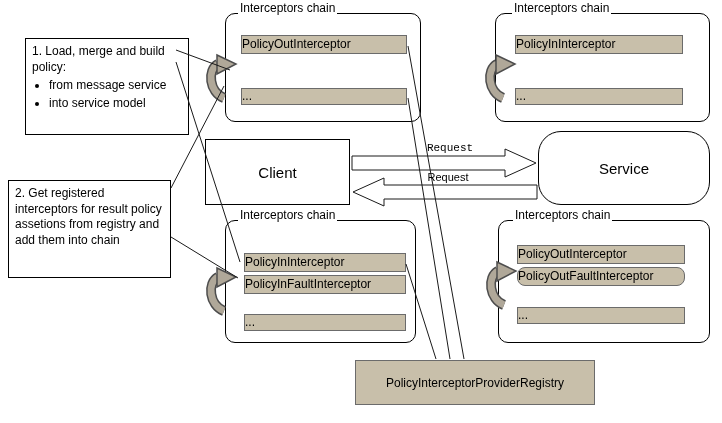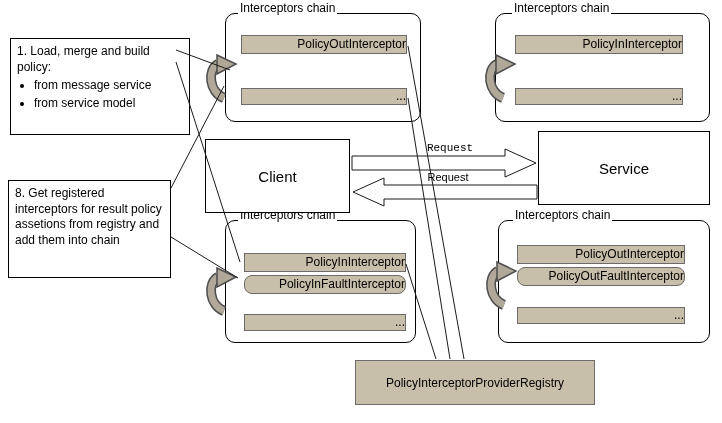--- a/index.html
+++ b/index.html
@@ -7,48 +7,48 @@
   body { font-family:"Liberation Sans", sans-serif; color:#000; }
   .canvas { position:relative; width:722px; height:423px; background:#fff; overflow:hidden; }
 
   .note { position:absolute; border:1px solid #000; background:#fff; font-size:12px; line-height:1.3; padding:5px 6px; z-index:2; }
   .note ul { margin:3px 0 0 17px; padding:0; }
   .note li { margin:0 0 2px 0; }
 
   .chain { position:absolute; border:1px solid #000; border-radius:10px; background:#fff; z-index:1;padding-left:47px; }
   .chain-label { position:absolute; top:-13px; font-size:12px; background:#fff; padding:0 2px; white-space:nowrap; }
 
-  .ibox { position:absolute; height:19px; line-height:17px; text-align:right; font-size:12px;
+  .ibox { position:absolute; height:19px; line-height:17px; text-align:left; font-size:12px;
           background:#c8bfaa; border:1px solid #6b6b6b; overflow:hidden; white-space:nowrap; }
 
   .node { position:absolute; border:1px solid #000; background:#fff; display:flex; align-items:center; justify-content:center; font-size:15px; z-index:2; }
   .registry { position:absolute; background:#c8bfaa; border:1px solid #6b6b6b; display:flex; align-items:center; justify-content:center; font-size:12px; z-index:2; }
 
   .curve-icon { position:absolute; z-index:3; }
 
   .overlay { position:absolute; left:0; top:0; z-index:6; pointer-events:none; }
   .overlay line { stroke:#1a1a1a; stroke-width:1; }
   .overlay polygon { fill:#ffffff; stroke:#1a1a1a; stroke-width:1; }
 
   .msg-label { position:absolute; z-index:7; font-size:11px; text-align:center; pointer-events:none; }
 </style>
 </head>
 <body>
 
 <div class="canvas">
 
-  <div class="note" style="left:10px; top:38px; width:180px; height:97px;">
+  <div class="note" style="left:25px; top:38px; width:164px; height:97px;">
     <div>1. Load, merge and build policy:</div>
     <ul>
       <li>from message service</li>
-      <li>from service model</li>
+      <li>into service model</li>
     </ul>
   </div>
 
-  <div class="note" style="left:8px; top:180px; width:163px; height:98px;">8. Get registered interceptors for result policy assetions from registry and add them into chain</div>
+  <div class="note" style="left:8px; top:180px; width:163px; height:98px;">2. Get registered interceptors for result policy assetions from registry and add them into chain</div>
 
   <div class="chain" style="left:225px; top:13px; width:196px; height:109px;">
     <div class="chain-label" style="left:12px;">Interceptors chain</div>
     <svg class="curve-icon" style="left:-21px; top:38px;" width="40" height="52" viewBox="0 0 40 52">
       <path d="M 19 46 C 4 40 2 18 13 12" fill="none" stroke="#4d4d4d" stroke-width="10"></path>
       <path d="M 19 46 C 4 40 2 18 13 12" fill="none" stroke="#b0a899" stroke-width="7"></path>
       <polygon points="12,3 31,12 12,22" fill="#b0a899" stroke="#4d4d4d" stroke-width="1.5"></polygon>
     </svg>
     <div class="ibox" style="left:15px; top:21px; width:166px;">PolicyOutInterceptor</div>
     <div class="ibox" style="left:15px; top:74px; width:166px; height:17px; line-height:15px;">...</div>
@@ -66,38 +66,38 @@
   </div>
 
   <div class="chain" style="left:225px; top:220px; width:191px; height:123px;">
     <div class="chain-label" style="left:12px;">Interceptors chain</div>
     <svg class="curve-icon" style="left:-21px; top:44px;" width="40" height="52" viewBox="0 0 40 52">
       <path d="M 19 46 C 4 40 2 18 13 12" fill="none" stroke="#4d4d4d" stroke-width="10"></path>
       <path d="M 19 46 C 4 40 2 18 13 12" fill="none" stroke="#b0a899" stroke-width="7"></path>
       <polygon points="12,3 31,12 12,22" fill="#b0a899" stroke="#4d4d4d" stroke-width="1.5"></polygon>
     </svg>
     <div class="ibox" style="left:18px; top:32px; width:162px;">PolicyInInterceptor</div>
-    <div class="ibox" style="left:18px; top:54px; width:162px;border-radius:8px;">PolicyInFaultInterceptor</div>
+    <div class="ibox" style="left:18px; top:54px; width:162px;">PolicyInFaultInterceptor</div>
     <div class="ibox" style="left:18px; top:93px; width:162px; height:17px; line-height:15px;">...</div>
   </div>
 
   <div class="chain" style="left:498px; top:220px; width:212px; height:123px;">
     <div class="chain-label" style="left:14px;">Interceptors chain</div>
     <svg class="curve-icon" style="left:-14px; top:38px;" width="40" height="52" viewBox="0 0 40 52">
       <path d="M 19 46 C 4 40 2 18 13 12" fill="none" stroke="#4d4d4d" stroke-width="10"></path>
       <path d="M 19 46 C 4 40 2 18 13 12" fill="none" stroke="#b0a899" stroke-width="7"></path>
       <polygon points="12,3 31,12 12,22" fill="#b0a899" stroke="#4d4d4d" stroke-width="1.5"></polygon>
     </svg>
     <div class="ibox" style="left:18px; top:24px; width:168px;">PolicyOutInterceptor</div>
     <div class="ibox" style="left:18px; top:46px; width:168px;border-radius:8px;">PolicyOutFaultInterceptor</div>
     <div class="ibox" style="left:18px; top:86px; width:168px; height:17px; line-height:15px;">...</div>
   </div>
 
-  <div class="node" style="left:205px; top:139px; width:145px; height:74px;">Client</div>
-  <div class="node" style="left:538px; top:131px; width:172px; height:74px;">Service</div>
+  <div class="node" style="left:205px; top:139px; width:145px; height:66px;">Client</div>
+  <div class="node" style="left:538px; top:131px; width:172px; height:74px;border-radius:23px;">Service</div>
 
   <div class="registry" style="left:355px; top:360px; width:240px; height:45px;">PolicyInterceptorProviderRegistry</div>
 
   <div class="msg-label" style="left:405px; top:142px; width:90px;font-family:Liberation Mono, monospace;">Request</div>
   <div class="msg-label" style="left:403px; top:171px; width:90px;">Request</div>
 
   <svg class="overlay" width="722" height="423" viewBox="0 0 722 423">
     <polygon points="352,156 505,156 505,149 536,163 505,177 505,170 352,170"></polygon>
     <polygon points="537,185 384,185 384,178 353,192 384,206 384,199 537,199"></polygon>
 

